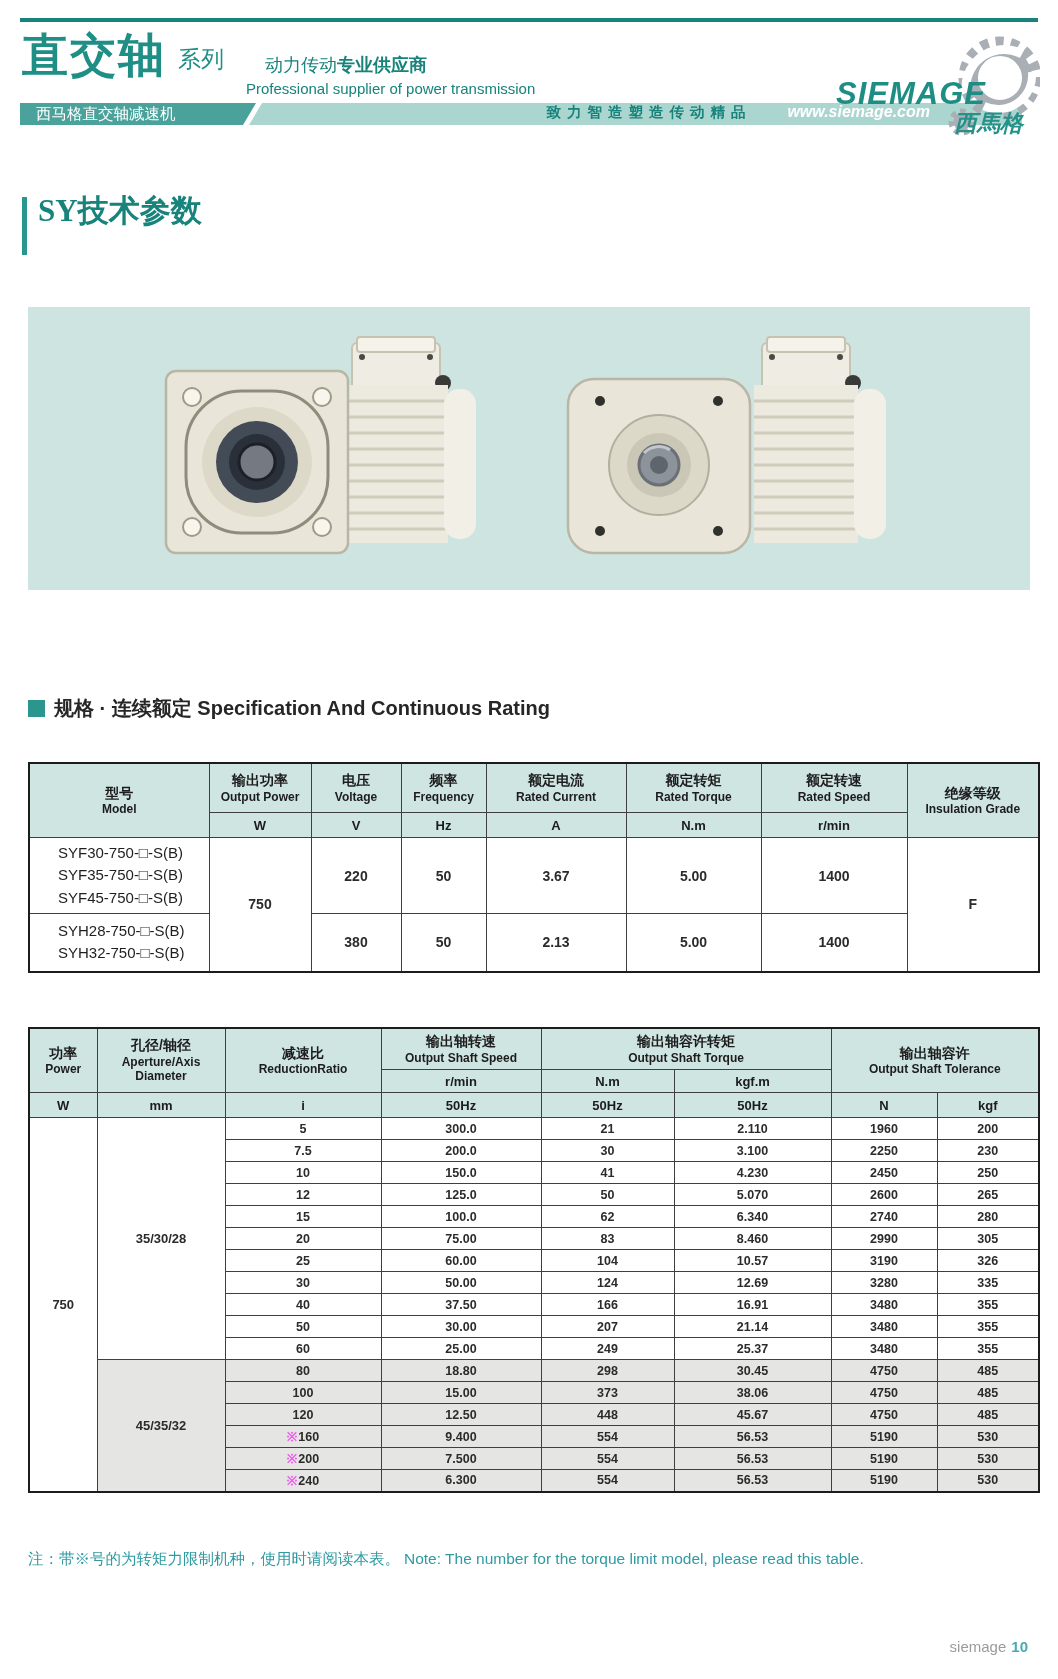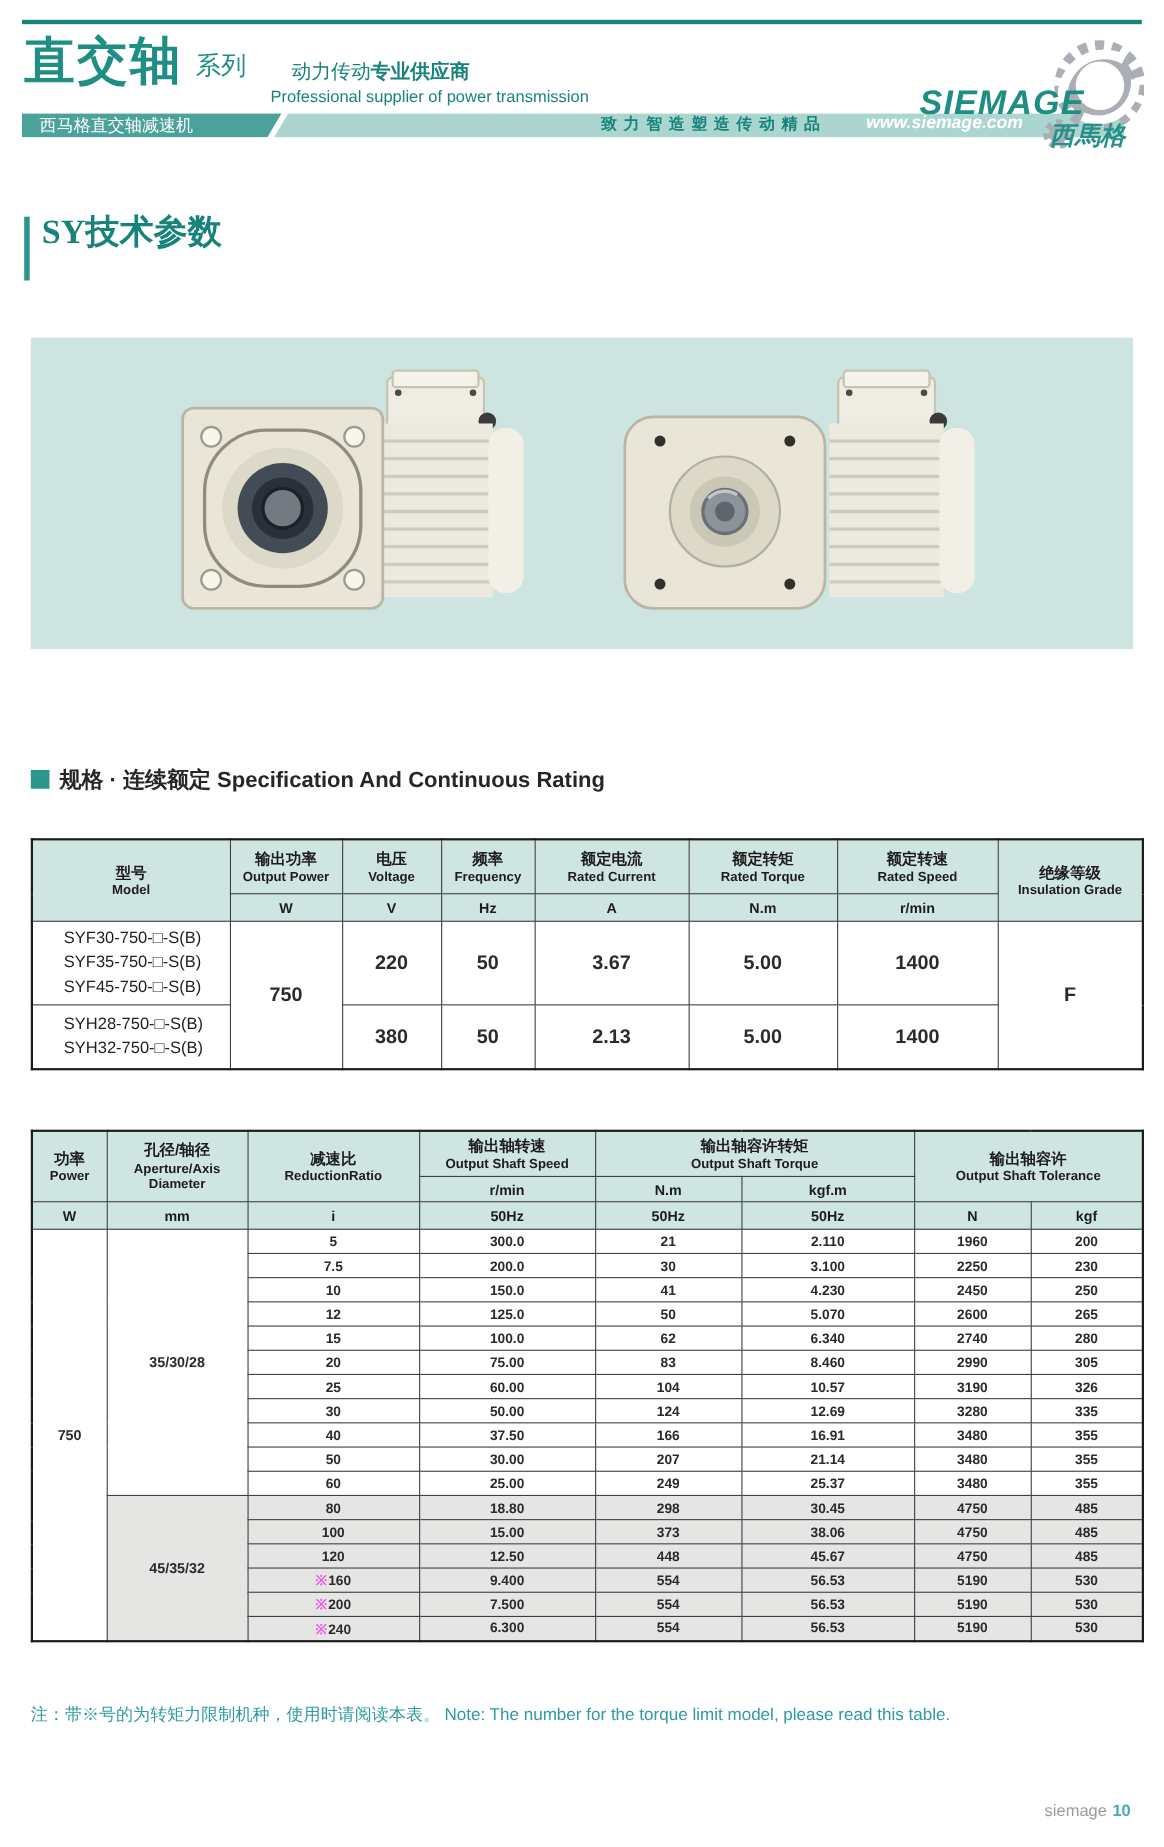--- a/index.html
+++ b/index.html
@@ -51,21 +51,21 @@
   
   table{border-collapse:collapse;table-layout:fixed;}
   th,td{border:1px solid #3f3f3f;text-align:center;vertical-align:middle;padding:0;}
   thead th{background:#cfe5e1;color:#1c1c1c;}
   th .cn{display:block;font-size:14px;font-weight:700;line-height:1.25;}
   th .en{display:block;font-size:12px;font-weight:700;line-height:1.2;}
   tr.units th{font-size:13px;font-weight:700;height:24px;}
 
   .t1{position:absolute;left:28px;top:762px;width:1010px;border:2px solid #1c1c1c;}
   .t1 thead tr.titles th{height:48px;}
-  .t1 tbody td{font-size:18px;font-weight:700;color:#2b2b2b;}
+  .t1 tbody td{font-size:14px;font-weight:700;color:#2b2b2b;}
   .t1 tbody tr.g1{height:76px;}
   .t1 tbody tr.g2{height:58px;}
   .t1 .model-cell{text-align:left;padding-left:28px;font-size:15px;font-weight:400;color:#1f1f1f;line-height:1.5;}
 
   .t2{position:absolute;left:28px;top:1027px;width:1010px;border:2px solid #1c1c1c;}
   .t2 thead tr.h1 th{height:40px;}
   .t2 thead tr.h2 th{height:22px;font-size:13px;font-weight:700;}
   .t2 tbody tr{height:22px;}
   .t2 tbody td{font-size:12.5px;font-weight:700;color:#2b2b2b;}
   .t2 tbody td.power-cell{font-size:13px;}

